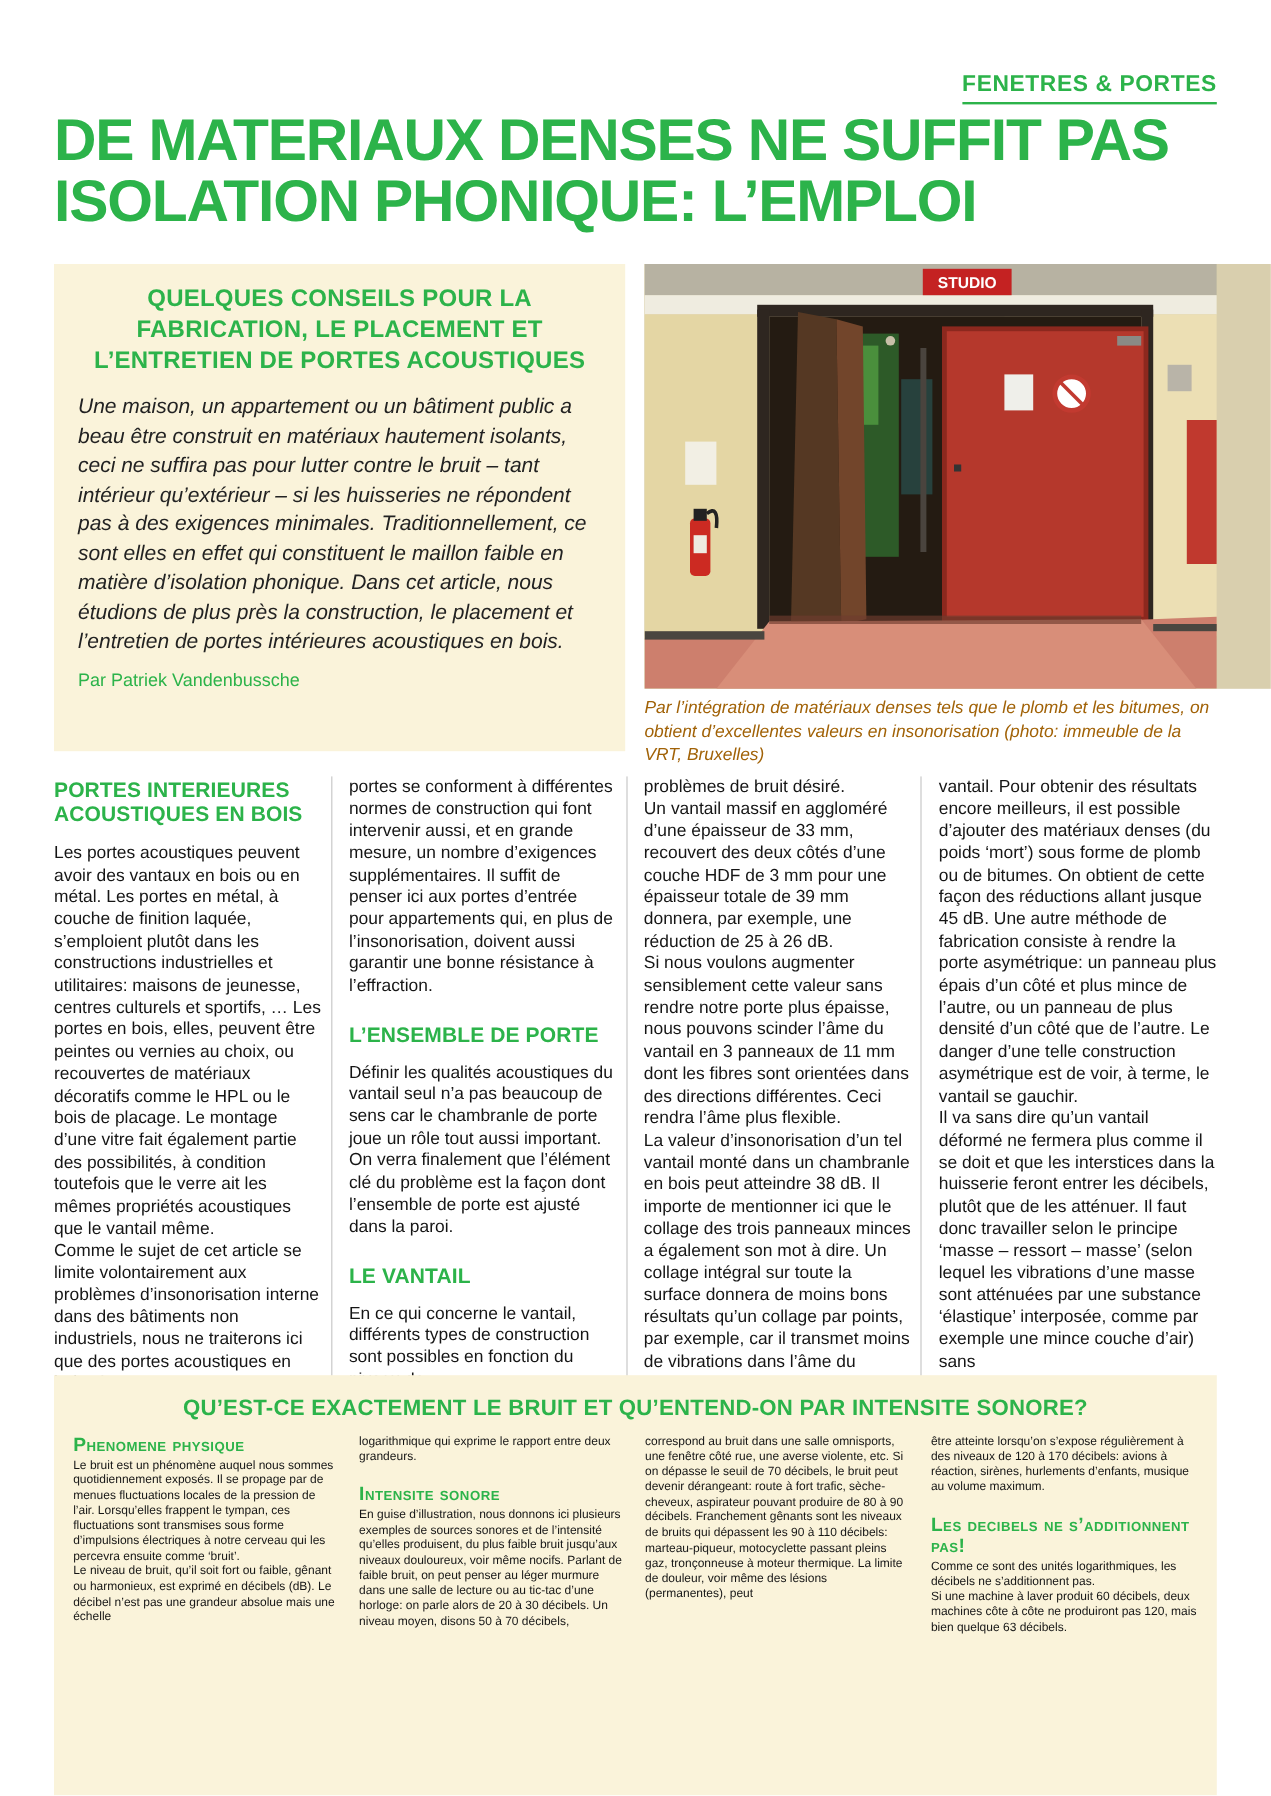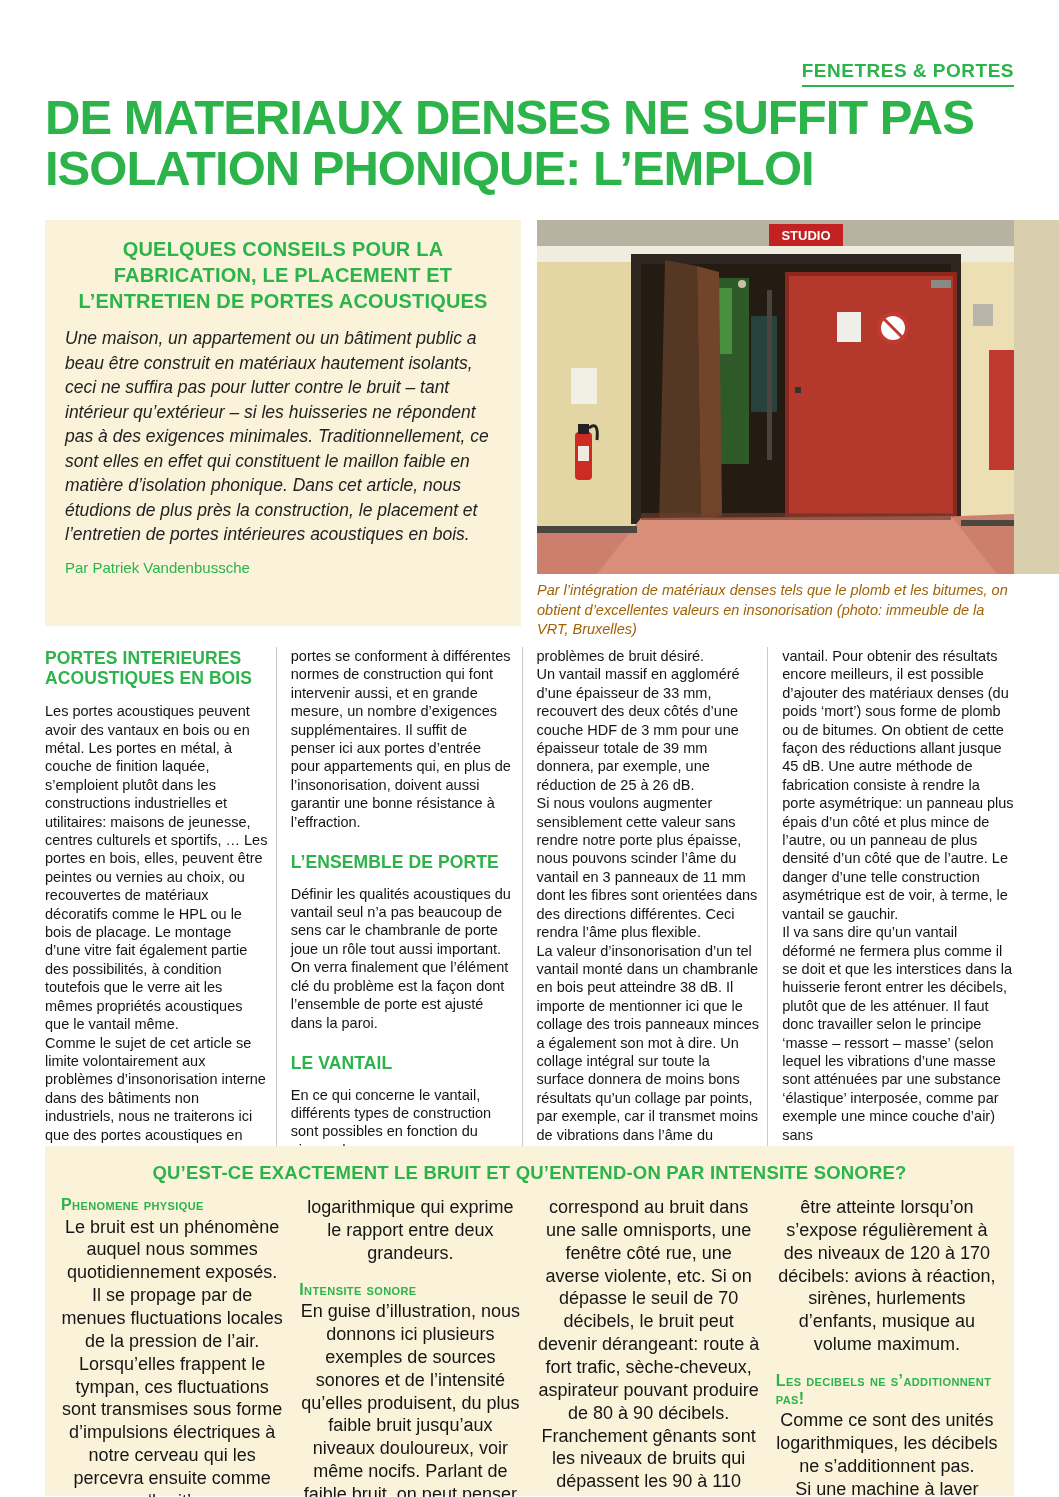--- a/index.html
+++ b/index.html
@@ -69,21 +69,21 @@
   
   .noise-box{
     position:absolute;left:45px;top:1106px;width:969px;height:350px;
     background:#faf3da;box-sizing:border-box;padding:14px 16px;
   }
   .noise-title{
     color:#2cb34a;font-weight:bold;font-size:18.5px;text-align:center;
     letter-spacing:.2px;margin:2px 0 12px 0;
   }
   .noise-cols{display:grid;grid-template-columns:repeat(4,1fr);column-gap:16px;}
-  .noise-cols p{margin:0;font-size:18px;line-height:1.27;color:#151515;text-align:center;}
+  .noise-cols p{margin:0;font-size:10px;line-height:1.27;color:#151515;}
   .sc-heading{
     color:#2cb34a;font-variant:small-caps;font-weight:600;font-size:16px;
     letter-spacing:.4px;line-height:1.1;margin:0 0 2px 0;
   }
   .sc-heading.mt{margin-top:16px;}
 
   
   .footer{
     position:absolute;left:45px;right:45px;top:1458px;
     border-top:1px solid #8a8a8a;padding-top:7px;

